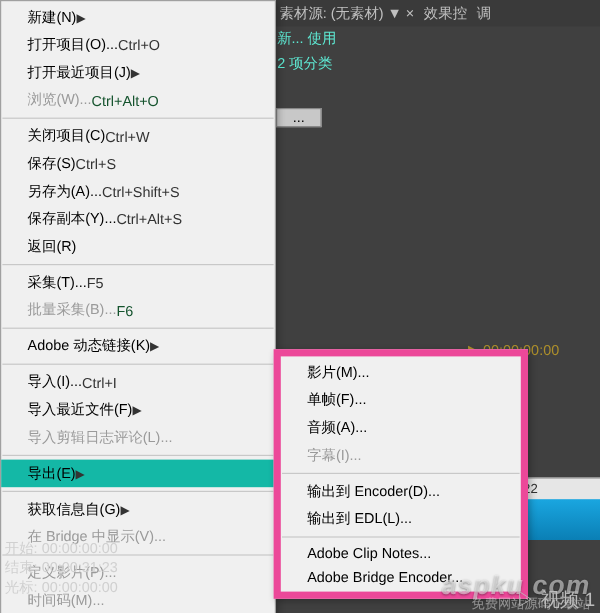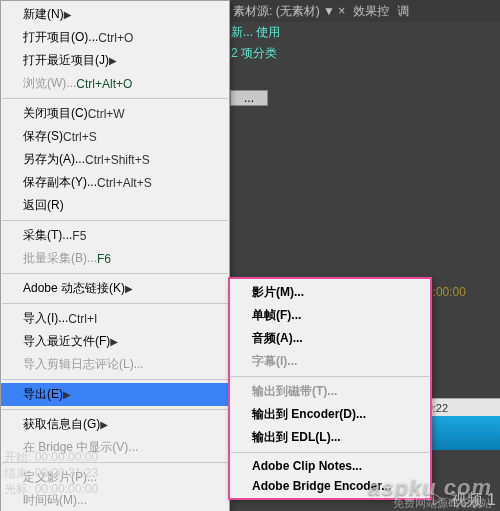--- a/index.html
+++ b/index.html
@@ -91,48 +91,47 @@
   .menu-item {
     display: flex;
     justify-content: flex-start;
     align-items: center;
     padding: 3px 20px 3px 22px;
     color: #000;
     cursor: default;
     white-space: nowrap;
   }
   .menu-item.highlight {
-    background: #3b82f6;
+    background: #14b8a6;
   }
   .menu-item.disabled {
     color: #9a9a9a;
   }
   .menu-sep {
     height: 0;
     border-top: 1px solid #c8c8c8;
     margin: 3px 1px;
   }
   .shortcut {
     color: #333;
     font-size: 12px;
   }
   .menu-item.disabled .shortcut { color: #14532d; }
   .arrow {
     font-size: 10px;
     color: #333;
   }
   .submenu {
     position: absolute;
-    left: 228px; top: 277px;
+    left: 228px; top: 291px;
     width: 200px;
     background: #f0f0f0;
-    border: 2px solid #ec4899;
+    border: 6px solid #ec4899;
     box-shadow: 2px 2px 6px rgba(0,0,0,0.3);
     padding: 2px 0;
-    font-weight: bold;
   }
   .status {
     position: absolute;
     left: 4px; bottom: 14px;
     color: #d0d0d0;
     font-size: 12px;
     line-height: 16px;
   }
   .watermark {
     position: absolute;
@@ -270,23 +269,20 @@
     <div class="menu-item">
       <span>单帧(F)...</span>
     </div>
     <div class="menu-item">
       <span>音频(A)...</span>
     </div>
     <div class="menu-item disabled">
       <span>字幕(I)...</span>
     </div>
     <div class="menu-sep"></div>
-    <div class="menu-item disabled">
-      <span>输出到磁带(T)...</span>
-    </div>
     <div class="menu-item">
       <span>输出到 Encoder(D)...</span>
     </div>
     <div class="menu-item">
       <span>输出到 EDL(L)...</span>
     </div>
     <div class="menu-sep"></div>
     <div class="menu-item">
       <span>Adobe Clip Notes...</span>
     </div>

